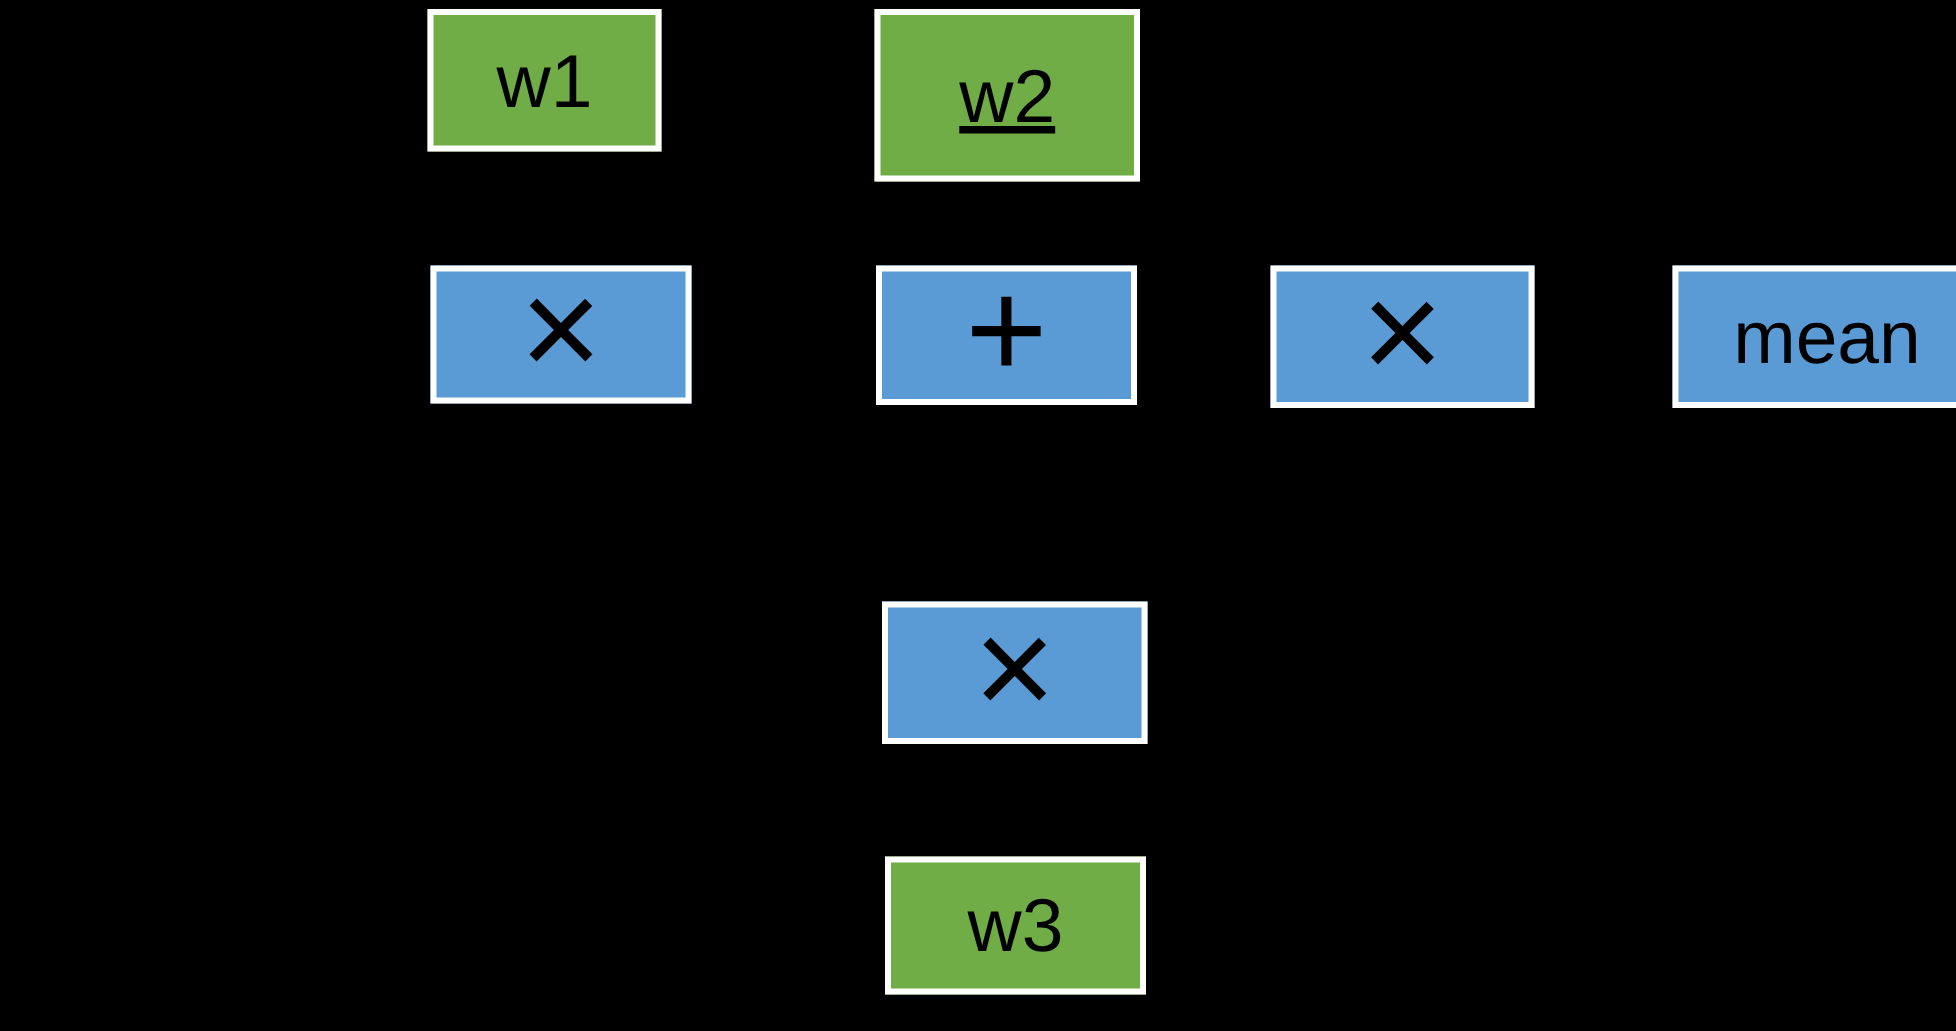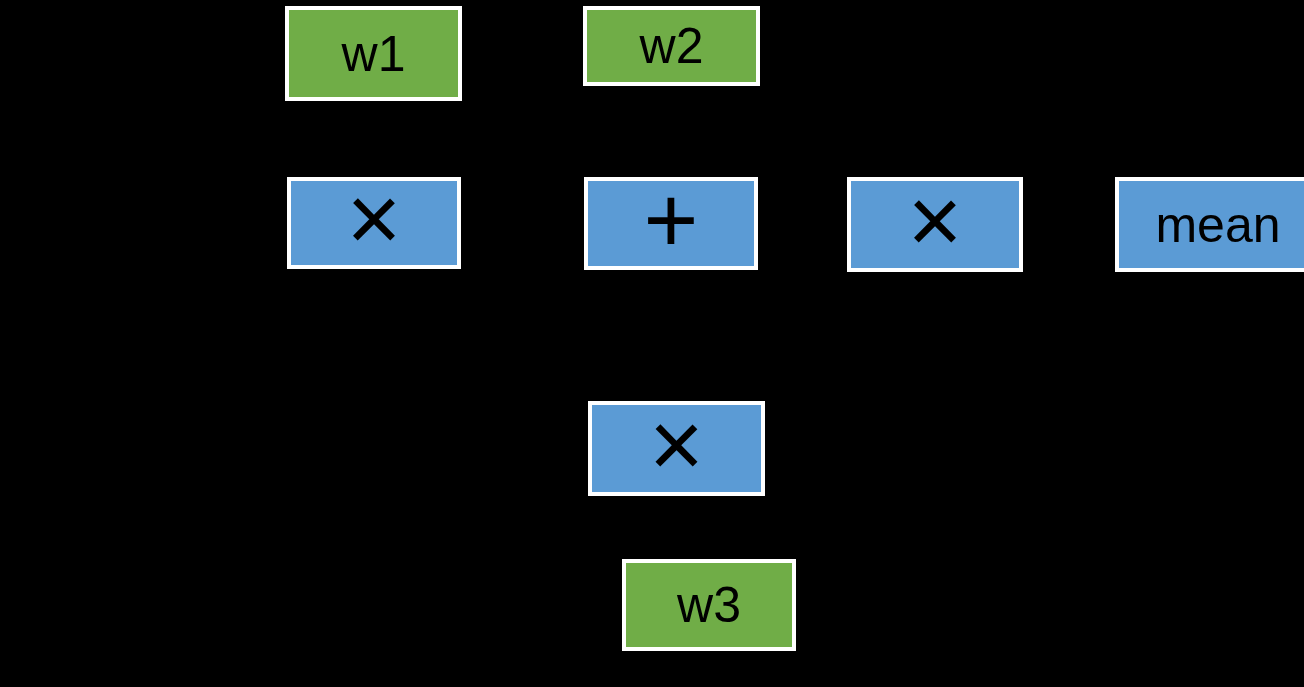--- a/index.html
+++ b/index.html
@@ -30,29 +30,29 @@
     font-size: 50px;
     line-height: 1;
     white-space: nowrap;
   }
   .symbol {
     font-size: 94px;
     line-height: 1;
     transform: translateY(-4px);
   }
   
-  .n-w1    { left: 285px;  top: 6px;   width: 177px; height: 95px; }
-  .n-w2    { left: 583px;  top: 6px;   width: 177px; height: 80px; }
+  .n-w1    { left: 285px;  top: 6px;   width: 156px; height: 95px; }
+  .n-w2    { left: 583px;  top: 6px;   width: 177px; height: 115px; text-decoration: underline; }
   .n-input { left: 10px;   top: 176px; width: 178px; height: 96px; }
   .n-mul1  { left: 287px;  top: 177px; width: 174px; height: 92px; }
   .n-add   { left: 584px;  top: 177px; width: 174px; height: 93px; }
   .n-mul2  { left: 847px;  top: 177px; width: 176px; height: 95px; }
   .n-mean  { left: 1115px; top: 177px; width: 206px; height: 95px; }
   .n-mul3  { left: 588px;  top: 401px; width: 177px; height: 95px; }
-  .n-w3    { left: 590px;  top: 559px; width: 174px; height: 92px; margin-left: 32px; }
+  .n-w3    { left: 590px;  top: 571px; width: 174px; height: 92px; }
 </style>
 </head>
 <body>
 
 <div class="canvas">
 
   <div class="node tensor n-w1">
     <span class="label">w1</span>
   </div>
 

